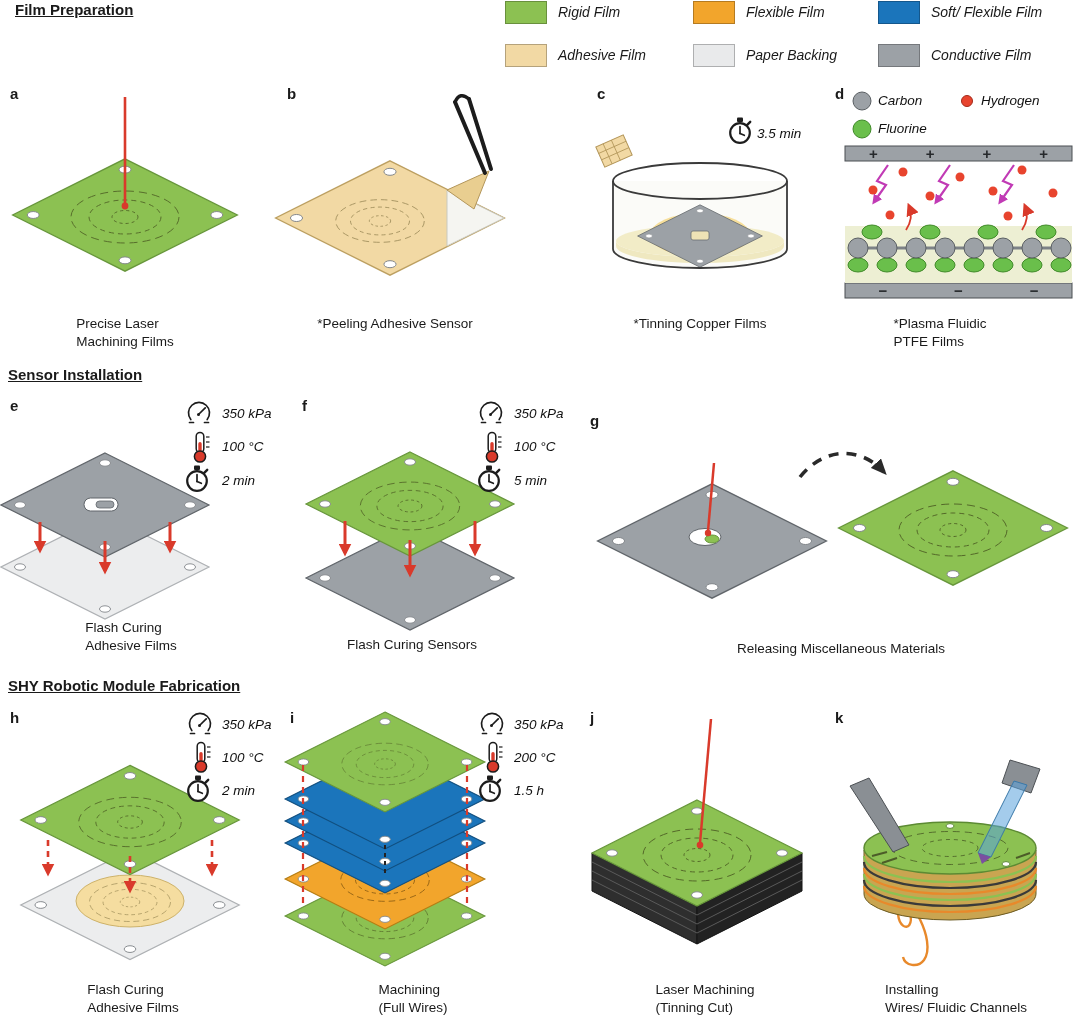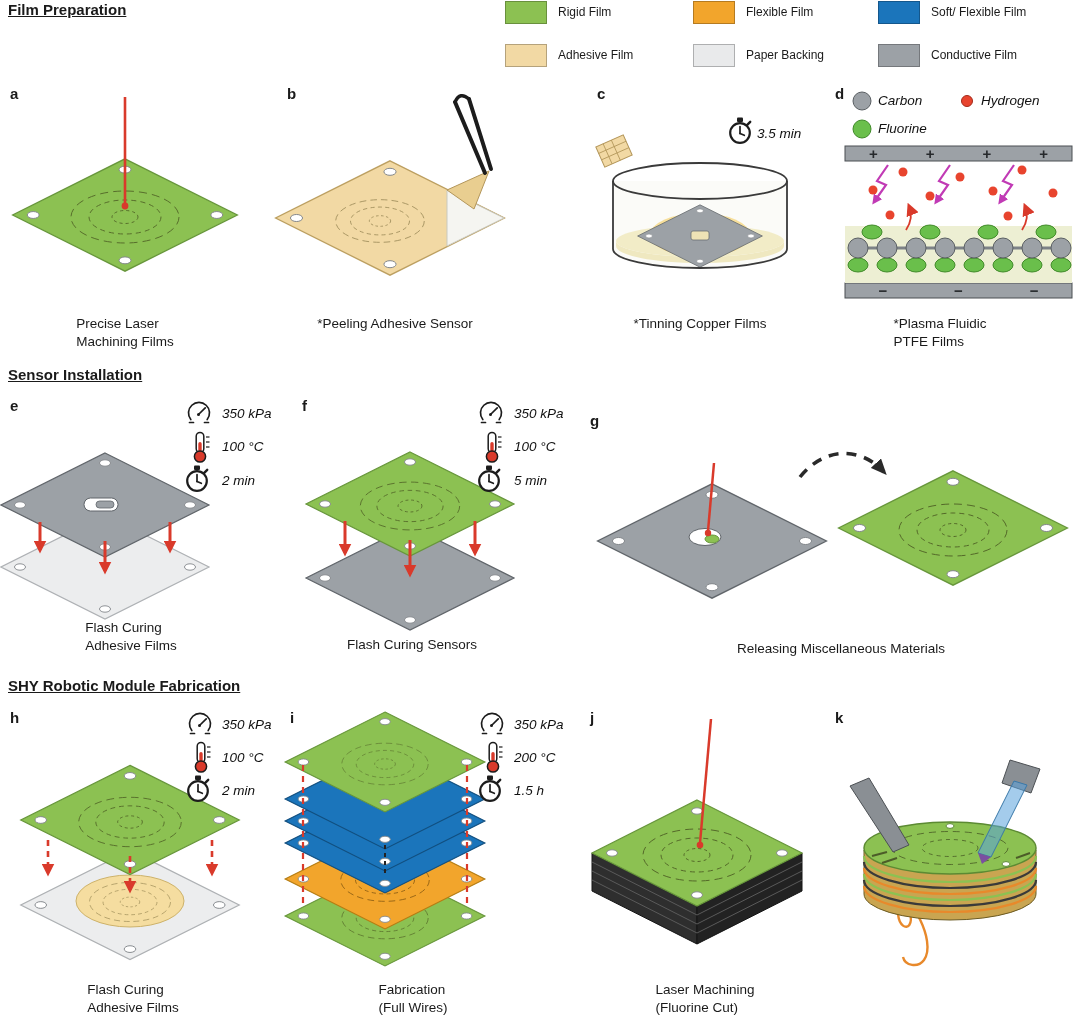--- a/index.html
+++ b/index.html
@@ -8,21 +8,21 @@
             font-family:"Liberation Sans", sans-serif; color:#1a1a1a; overflow:hidden; }
   .art { position:absolute; left:0; top:0; }
   .stitle { position:absolute; font-weight:bold; font-size:15px; text-decoration:underline; white-space:nowrap; }
   .pletter { position:absolute; font-weight:bold; font-size:15px; }
   .caption { position:absolute; transform:translateX(-50%); text-align:left; font-weight:normal;
              font-size:13.5px; line-height:17.5px; white-space:nowrap; }
   .annot { position:absolute; font-style:italic; font-size:13.5px; white-space:nowrap; color:#111; }
   .legend { position:absolute; left:505px; top:0; width:575px; height:70px; }
   .litem { position:absolute; display:flex; align-items:center; gap:11px; height:24px; }
   .swatch { width:42px; height:23px; display:inline-block; border:1px solid rgba(0,0,0,0.25); flex:0 0 auto; }
-  .llabel { font-size:12px; white-space:nowrap; }
+  .llabel { font-style:italic; font-size:14px; white-space:nowrap; }
   .esigns { position:absolute; display:flex; justify-content:space-around; align-items:center;
             font-weight:bold; font-size:15px; color:#26292c; }
 </style>
 </head>
 <body>
 
 <div class="figure">
 
 <svg class="art" width="1080" height="1018" viewBox="0 0 1080 1018" xmlns="http://www.w3.org/2000/svg">
   <defs>
@@ -283,21 +283,21 @@
     </g>
     <ellipse cx="950" cy="826" rx="4" ry="2.4" fill="#FFFFFF" stroke="#5C8A33"></ellipse>
     <ellipse cx="1006" cy="864" rx="4" ry="2.4" fill="#FFFFFF" stroke="#5C8A33"></ellipse>
     <polygon points="850,786 869,778 909,845 893,852" fill="#8A8F94" stroke="#4C5054"></polygon>
     <polygon points="1010,760 1040,769 1031,793 1002,783" fill="#8A8F94" stroke="#4C5054"></polygon>
     <polygon points="1014,781 1027,785 991,857 978,853" fill="#59A3DC" fill-opacity="0.55" stroke="#3A78A8"></polygon>
     <polygon points="978,853 991,857 982,864" fill="#7B4FA0"></polygon>
   </g>
 </svg>
 
-<div class="stitle" style="left:8px; top:1px">Film Preparation</div>
+<div class="stitle" style="left:15px; top:1px">Film Preparation</div>
 <div class="stitle" style="left:8px; top:366px">Sensor Installation</div>
 <div class="stitle" style="left:8px; top:677px">SHY Robotic Module Fabrication</div>
 
 <div class="legend">
   <div class="litem" style="left:0; top:0">
     <span class="swatch" style="background: rgb(140, 193, 82);"></span>
     <span class="llabel">Rigid Film</span>
   </div>
   <div class="litem" style="left:188px; top:0">
     <span class="swatch" style="background: rgb(242, 165, 44);"></span>
@@ -355,26 +355,30 @@
   <div>Flash Curing Sensors</div>
 </div>
 <div class="caption" style="left:841px; top:640px">
   <div>Releasing Miscellaneous Materials</div>
 </div>
 <div class="caption" style="left:133px; top:981px">
   <div>Flash Curing</div>
   <div>Adhesive Films</div>
 </div>
 <div class="caption" style="left:413px; top:981px">
-  <div>Fabrication</div>
+  <div>Machining</div>
   <div>(Full Wires)</div>
 </div>
 <div class="caption" style="left:705px; top:981px">
   <div>Laser Machining</div>
-  <div>(Fluorine Cut)</div>
+  <div>(Tinning Cut)</div>
+</div>
+<div class="caption" style="left:956px; top:981px">
+  <div>Installing</div>
+  <div>Wires/ Fluidic Channels</div>
 </div>
 
 <div class="annot" style="left:757px; top:126px">3.5 min</div>
 
 <div class="annot" style="left:222px; top:406px">350 kPa</div>
 <div class="annot" style="left:222px; top:439px">100 °C</div>
 <div class="annot" style="left:222px; top:473px">2 min</div>
 
 <div class="annot" style="left:514px; top:406px">350 kPa</div>
 <div class="annot" style="left:514px; top:439px">100 °C</div>

